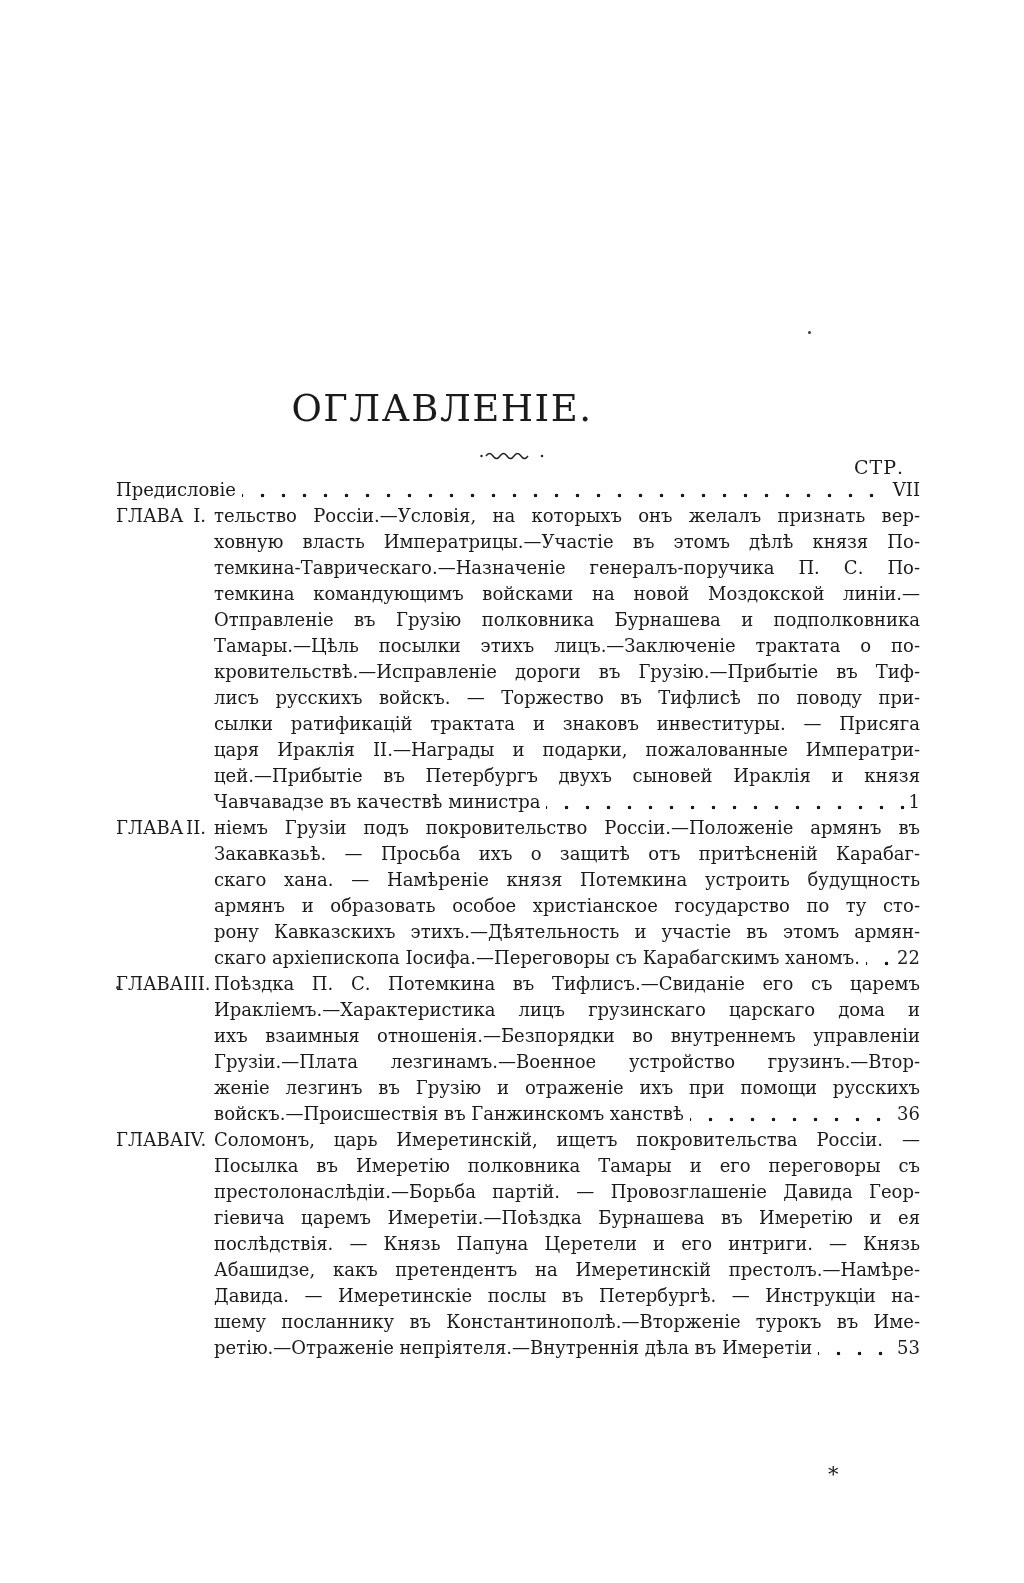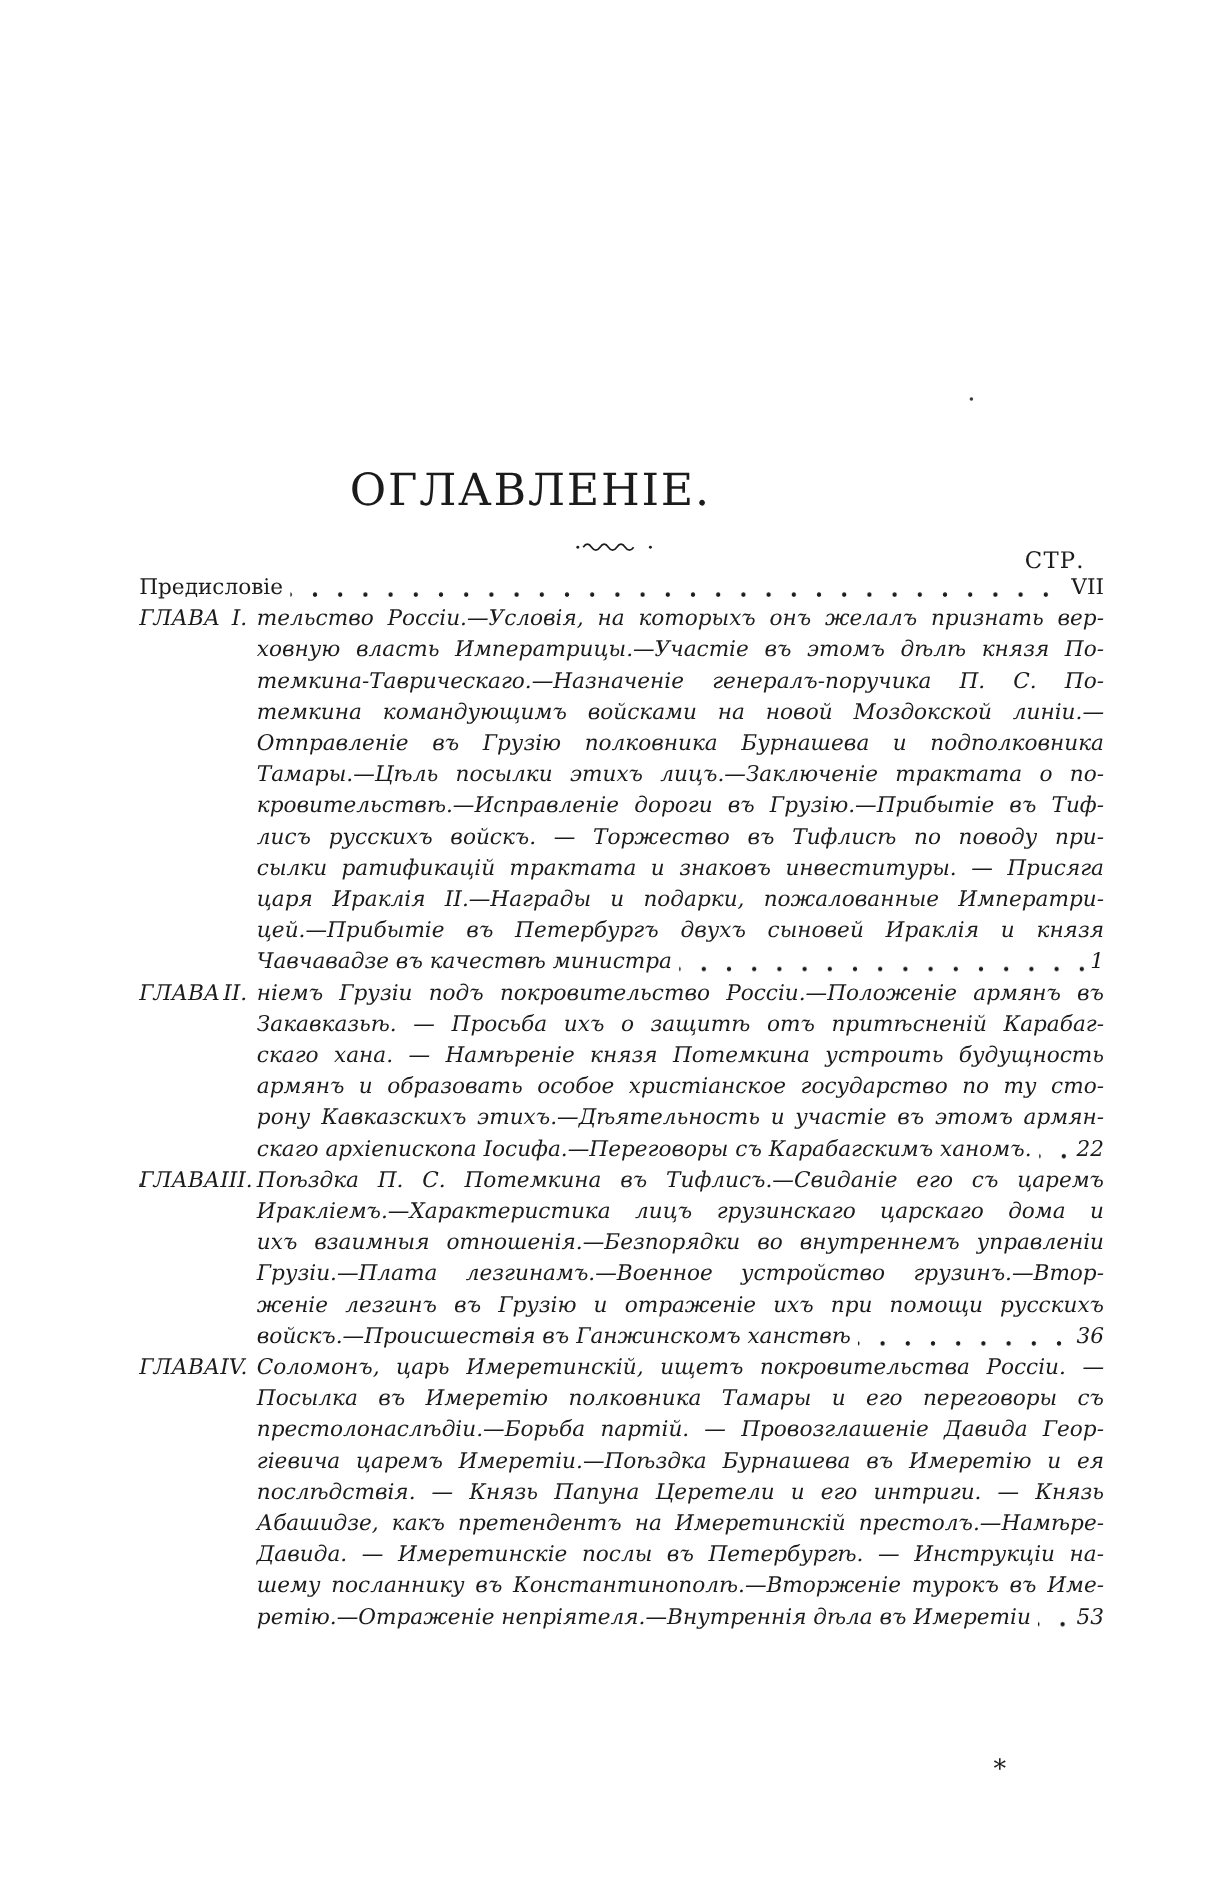--- a/index.html
+++ b/index.html
@@ -34,21 +34,20 @@
     position: absolute;
     top: 477px; left: 116px;
     width: 804px;
     font-size: 18px;
     line-height: 26px;
   }
   .toc-row { display: flex; align-items: baseline; }
   .chapter-entry {
     display: grid;
     grid-template-columns: 98px 706px;
-    font-style: italic;
   }
   .ch-left {
     display: flex;
     justify-content: space-between;
     align-items: baseline;
     padding-right: 8px;
   }
   .line.just {
     text-align: justify;
     text-align-last: justify;

